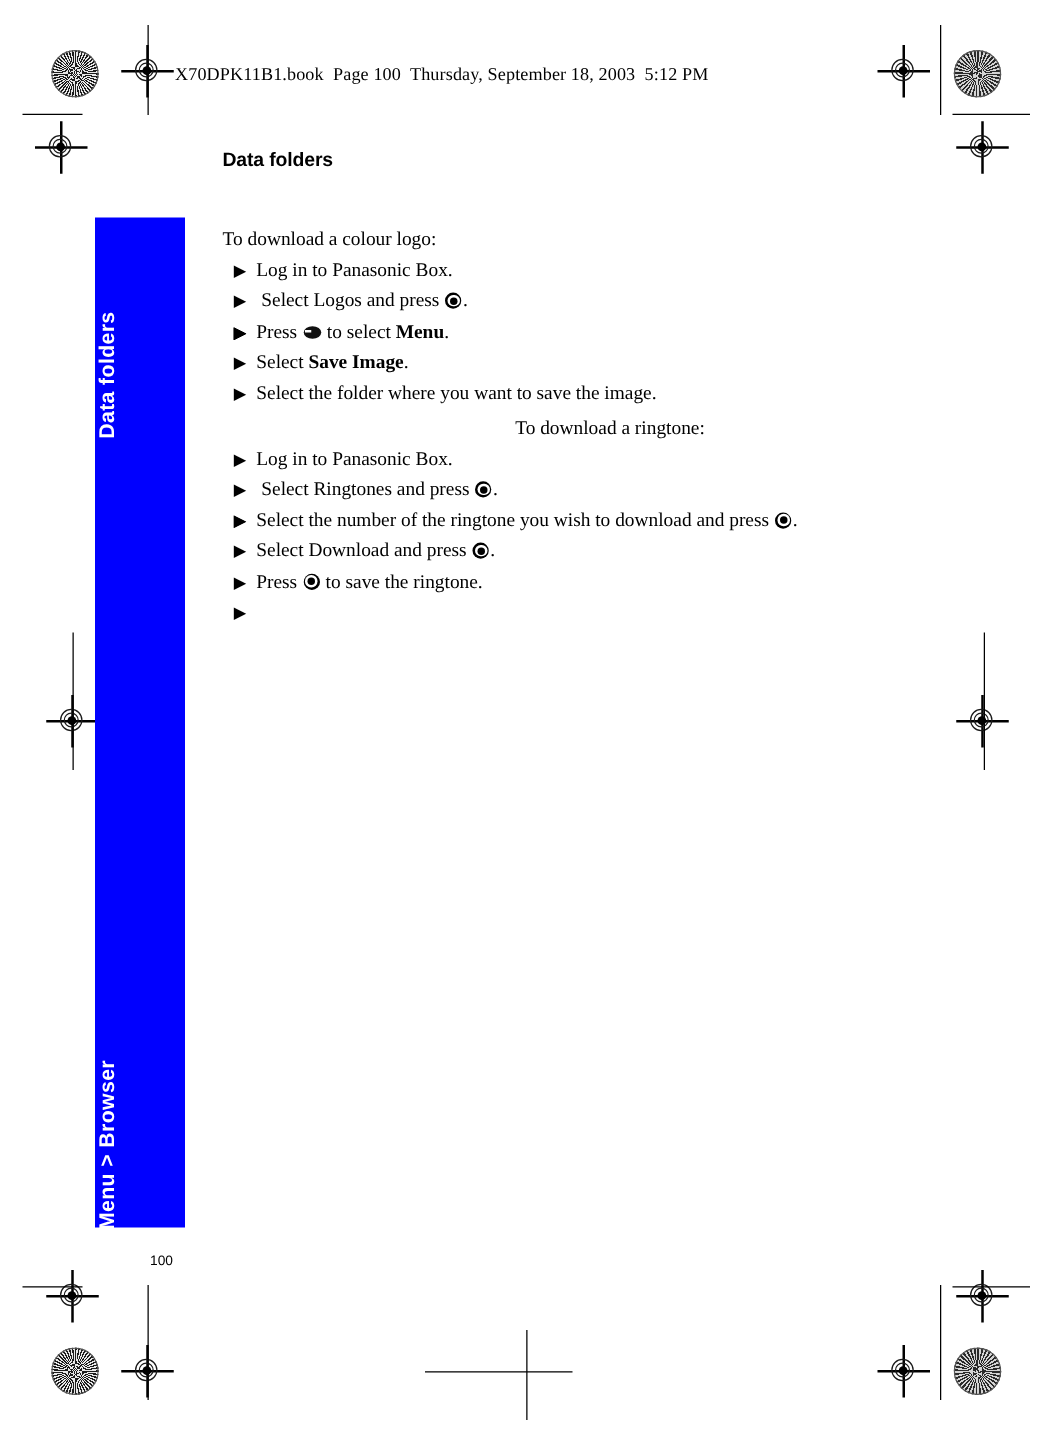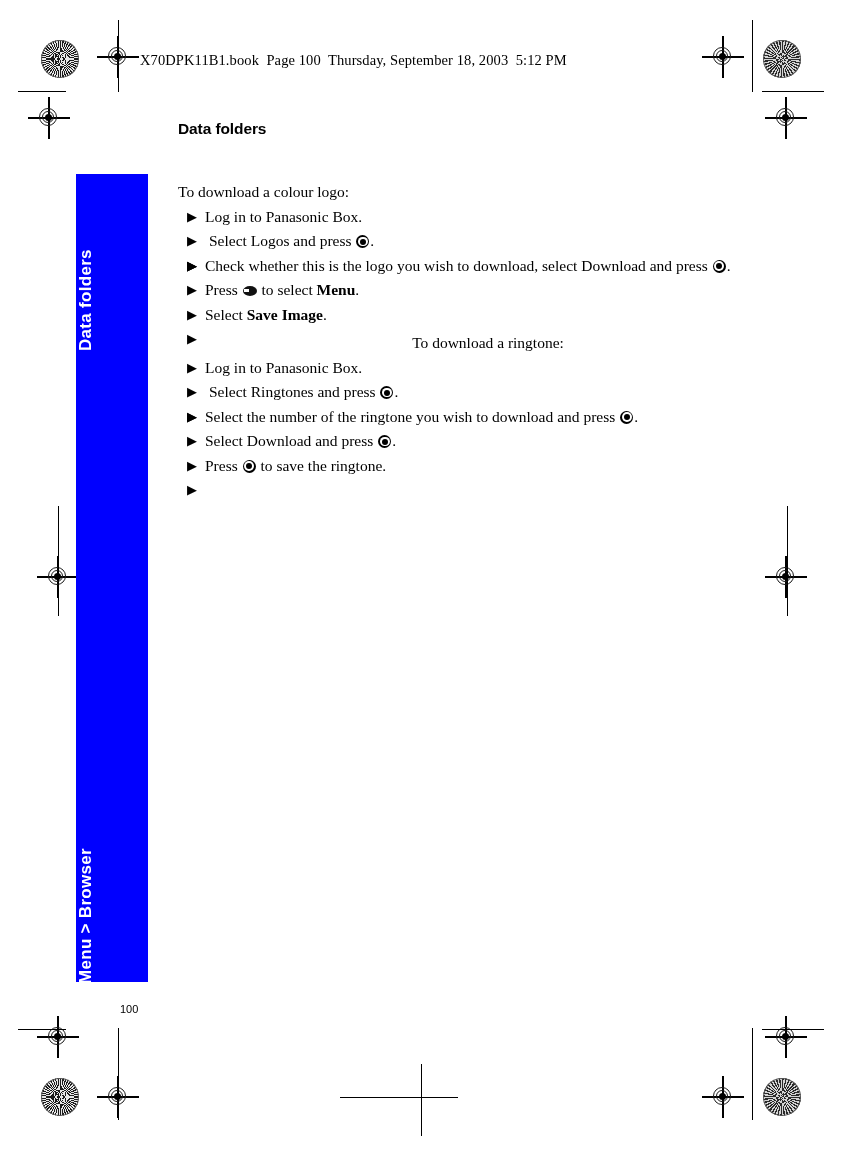--- a/index.html
+++ b/index.html
@@ -347,24 +347,24 @@
 
   <div class="content">
     <h1 class="section-title">Data folders</h1>
     <div id="sections-host">
         <p class="intro first">To download a colour logo:</p>
         <ul class="steps">
           <li><span class="bullet">▶</span><span>Log in to Panasonic Box.</span></li>
           <li><span class="bullet">▶</span><span class="lead-space">Select Logos and press <span class="key key-select"><span class="outer"></span><span class="mid"></span><span class="core"></span></span>.</span></li>
           <li><span class="bullet">▶</span></li>
           <li><span class="bullet">▶</span></li>
-          <li><span class="bullet">▶</span><span>Check whether this is the logo you wish to download, select Download and press <span class="key key-select"><span class="outer"></span><span class="mid"></span><span class="core"></span></span>.</span></li>
+          <li><span class="bullet">▶</span></li>
           <li><span class="bullet">▶</span><span>Press <span class="key key-menu"><span class="body"></span><span class="notch"></span></span> to select <b>Menu</b>.</span></li>
           <li><span class="bullet">▶</span><span>Select <b>Save Image</b>.</span></li>
-          <li><span class="bullet">▶</span></li>
+          <li><span class="bullet">▶</span><span>Select the folder where you want to save the image.</span></li>
         </ul>
         <p class="intro second">To download a ringtone:</p>
         <ul class="steps">
           <li><span class="bullet">▶</span><span>Log in to Panasonic Box.</span></li>
           <li><span class="bullet">▶</span><span class="lead-space">Select Ringtones and press <span class="key key-select"><span class="outer"></span><span class="mid"></span><span class="core"></span></span>.</span></li>
           <li><span class="bullet">▶</span></li>
           <li><span class="bullet">▶</span><span>Select the number of the ringtone you wish to download and press <span class="key key-select"><span class="outer"></span><span class="mid"></span><span class="core"></span></span>.</span></li>
           <li><span class="bullet">▶</span><span>Select Download and press <span class="key key-select"><span class="outer"></span><span class="mid"></span><span class="core"></span></span>.</span></li>
           <li><span class="bullet">▶</span><span>Press <span class="key key-select"><span class="outer"></span><span class="mid"></span><span class="core"></span></span> to save the ringtone.</span></li>
           <li><span class="bullet">▶</span></li>

